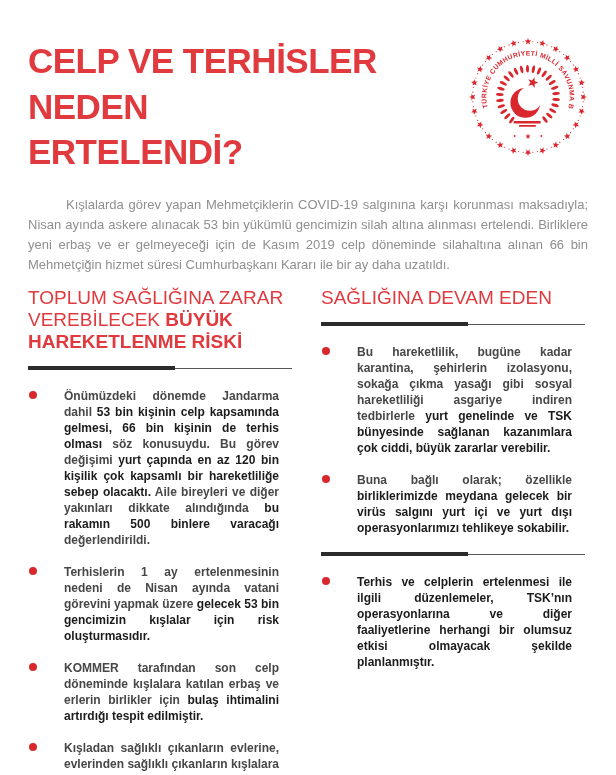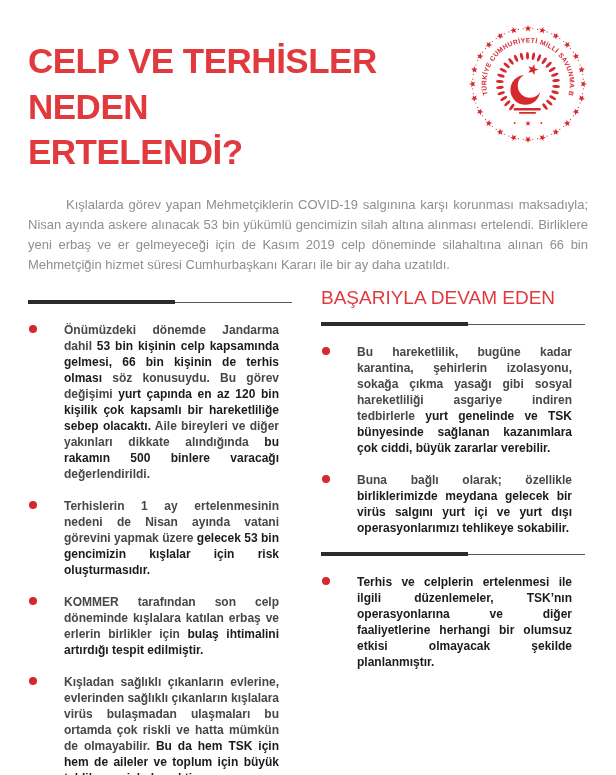--- a/index.html
+++ b/index.html
@@ -12,21 +12,21 @@
   }
   *{box-sizing:border-box;}
   html,body{margin:0;padding:0;}
   body{
     width:616px;height:775px;background:#ffffff;overflow:hidden;
     font-family:"Liberation Sans",sans-serif;
     -webkit-font-smoothing:antialiased;
   }
   .page{width:616px;height:775px;padding:28px 28px 0 28px;position:relative;}
 
-  .masthead{display:flex;justify-content:space-between;align-items:flex-start;}
+  .masthead{display:flex;justify-content:space-between;align-items:center;}
   h1{
     margin:10px 0 0 0;color:var(--red);font-weight:bold;
     font-size:35px;line-height:1.3;letter-spacing:-0.5px;
   }
   .seal{width:128px;height:128px;flex:none;margin:-8px -4px 0 0;}
   .seal svg{width:100%;height:100%;display:block;}
 
   .intro{
     margin:20px 0 0 0;color:var(--intro-gray);
     font-size:13px;line-height:1.54;text-align:justify;text-indent:38px;
@@ -189,20 +189,21 @@
         </g>
       </svg>
     </div>
   </div>
 
   <p class="intro">Kışlalarda görev yapan Mehmetçiklerin COVID-19 salgınına karşı korunması maksadıyla; Nisan ayında askere alınacak 53 bin yükümlü gencimizin silah altına alınması ertelendi. Birliklere yeni erbaş ve er gelmeyeceği için de Kasım 2019 celp döneminde silahaltına alınan 66 bin Mehmetçiğin hizmet süresi Cumhurbaşkanı Kararı ile bir ay daha uzatıldı.</p>
 
   <div class="columns">
 
     <section class="col">
+      <h2><span>TOPLUM SAĞLIĞINA ZARAR VEREBİLECEK </span><strong>BÜYÜK HAREKETLENME RİSKİ</strong></h2>
       <div class="divider">
           <span class="thick"></span>
           <span class="thin"></span>
         </div>
       <div>
           <div class="bullet">
             <span class="dot"></span>
             <p><span>Önümüzdeki dönemde Jandarma dahil </span><strong>53 bin kişinin celp kapsamında gelmesi, 66 bin kişinin de terhis olması</strong><span> söz konusuydu. Bu görev değişimi </span><strong>yurt çapında en az 120 bin kişilik çok kapsamlı bir hareketliliğe sebep olacaktı.</strong><span> Aile bireyleri ve diğer yakınları dikkate alındığında </span><strong>bu rakamın 500 binlere varacağı</strong><span> değerlendirildi.</span></p>
           </div>
           <div class="bullet">
@@ -214,21 +215,21 @@
             <p><span>KOMMER tarafından son celp döneminde kışlalara katılan erbaş ve erlerin birlikler için </span><strong>bulaş ihtimalini artırdığı tespit edilmiştir.</strong></p>
           </div>
           <div class="bullet">
             <span class="dot"></span>
             <p><span>Kışladan sağlıklı çıkanların evlerine, evlerinden sağlıklı çıkanların kışlalara virüs bulaşmadan ulaşmaları bu ortamda çok riskli ve hatta mümkün de olmayabilir. </span><strong>Bu da hem TSK için hem de aileler ve toplum için büyük tehlike ve risk demektir.</strong></p>
           </div>
         </div>
     </section>
 
     <section class="col">
-      <h2><span>BAŞARIYLA DEVAM EDEN</span><br></h2>
+      <h2><span>SAĞLIĞINA DEVAM EDEN</span><br></h2>
       <div class="divider">
           <span class="thick"></span>
           <span class="thin"></span>
         </div>
       <div>
           <div class="bullet">
             <span class="dot"></span>
             <p><span>Bu hareketlilik, bugüne kadar karantina, şehirlerin izolasyonu, sokağa çıkma yasağı gibi sosyal hareketliliği asgariye indiren tedbirlerle </span><strong>yurt genelinde ve TSK bünyesinde sağlanan kazanımlara çok ciddi, büyük zararlar verebilir.</strong></p>
           </div>
           <div class="bullet">

